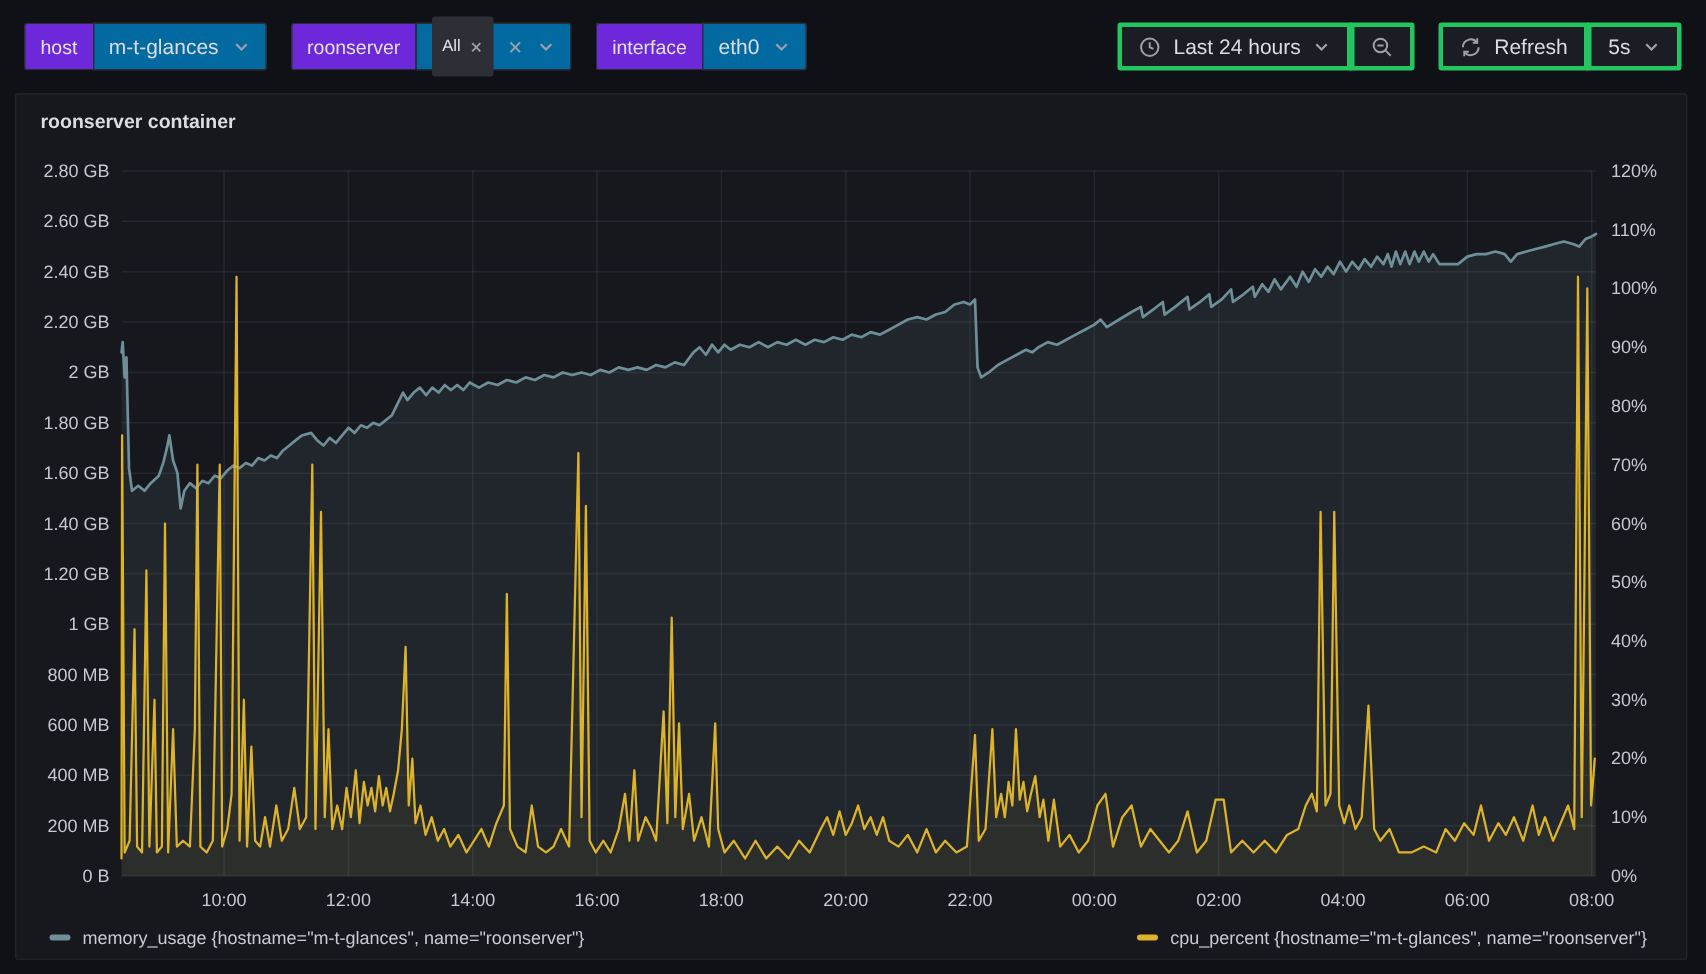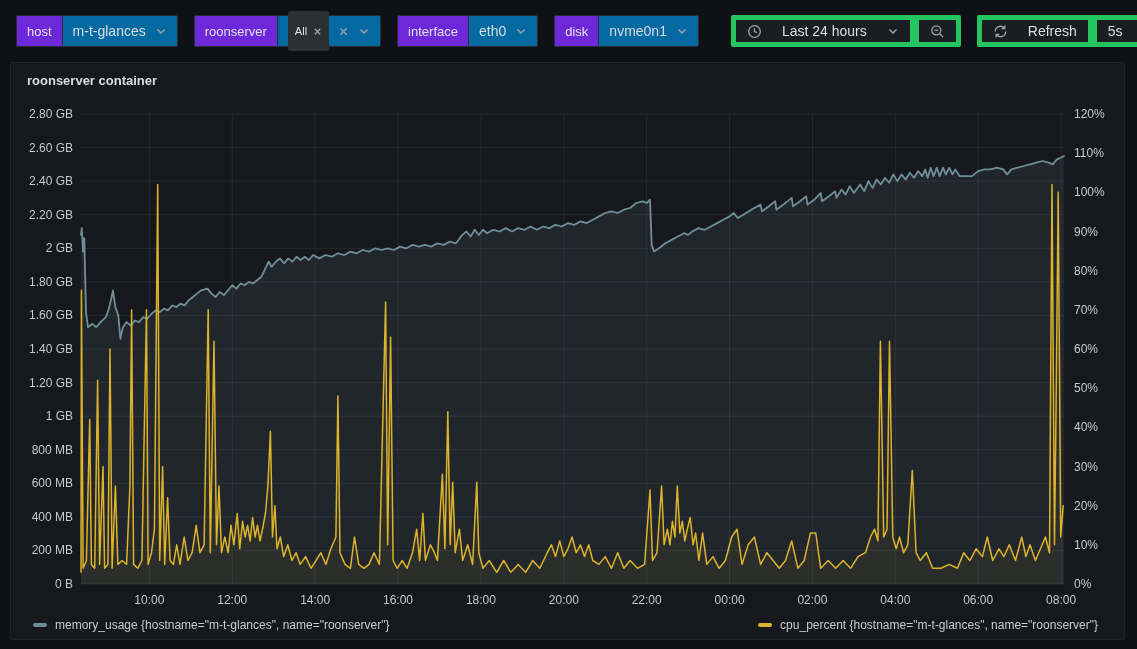--- a/index.html
+++ b/index.html
@@ -31,22 +31,22 @@
   .tag-chip{
     display:inline-flex;align-items:center;gap:6px;
     background:#2c2f36;border-radius:2px;padding:14px 7px;
     font-size:11px;font-weight:400;color:#e6e7ec;
   }
   .icon{display:inline-flex;align-items:center;justify-content:center;color:#9fa1a8;}
   .icon svg{display:block;}
   .spacer{flex:1 1 auto;}
   .btn-group{display:flex;align-items:stretch;height:32px;flex:0 0 auto;}
   .btn{
-    display:flex;align-items:center;gap:20px;padding:0 11px;
-    background:#1a1d23;border:5px solid #22c55e;
+    display:flex;align-items:center;gap:8px;padding:0 11px;
+    background:#1a1d23;border:3px solid #22c55e;
     font-size:14px;font-weight:500;color:#dcdde2;cursor:pointer;white-space:nowrap;
   }
   .btn + .btn{margin-left:-1px;align-items:center;}
   .btn.first{border-radius:2px 0 0 2px;}
   .btn.last{border-radius:0 2px 2px 0;}
   
   .panel{
     position:absolute;left:10px;top:62px;width:1115px;height:578px;
     background:#16181d;border:1px solid #202328;border-radius:2px;
     box-sizing:border-box;
@@ -114,31 +114,20 @@
     <span class="var-value">
       <span>eth0</span>
       <span class="icon">
         <svg width="12" height="12" viewBox="0 0 12 12">
             <polyline points="2.5,4.5 6,8 9.5,4.5" fill="none" stroke="currentColor" stroke-width="1.5"></polyline>
           </svg>
       </span>
     </span>
   </div>
 
-  <div class="var-group">
-    <span class="var-label">disk</span>
-    <span class="var-value">
-      <span>nvme0n1</span>
-      <span class="icon">
-        <svg width="12" height="12" viewBox="0 0 12 12">
-            <polyline points="2.5,4.5 6,8 9.5,4.5" fill="none" stroke="currentColor" stroke-width="1.5"></polyline>
-          </svg>
-      </span>
-    </span>
-  </div>
 
   <div class="spacer"></div>
 
   <div class="btn-group">
     <div class="btn first">
       <span class="icon">
         <svg width="15" height="15" viewBox="0 0 16 16">
             <circle cx="8" cy="8" r="6.2" fill="none" stroke="currentColor" stroke-width="1.4"></circle>
             <polyline points="8,4.5 8,8 10.6,9.2" fill="none" stroke="currentColor" stroke-width="1.4"></polyline>
           </svg>

